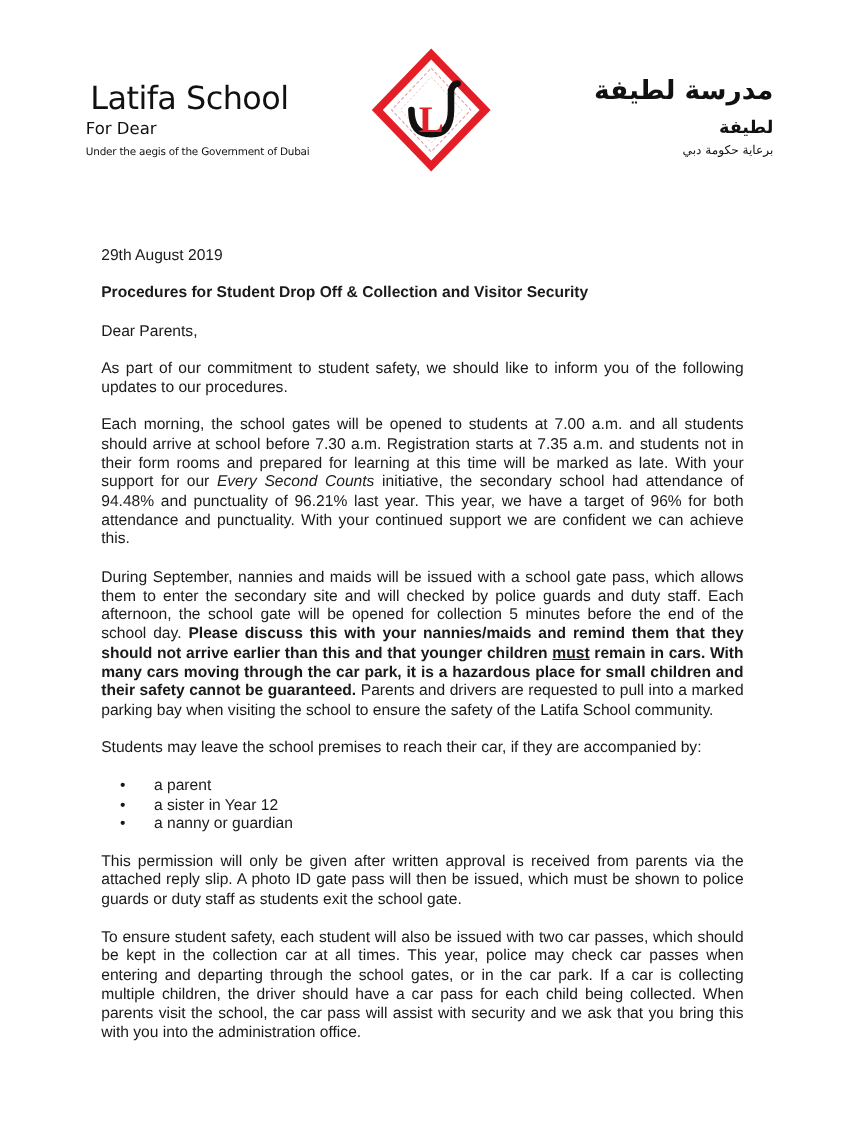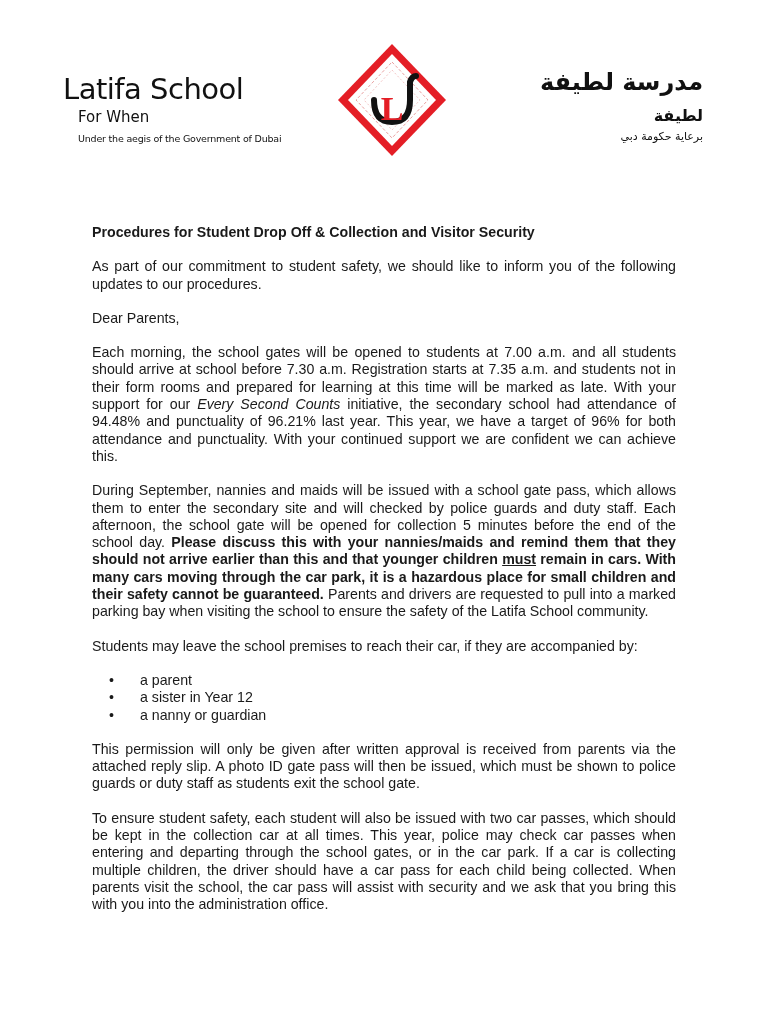--- a/index.html
+++ b/index.html
@@ -1,17 +1,17 @@
 <!DOCTYPE html>
 <html><head>
 <meta charset="utf-8">
 <style>
   html, body { margin:0; padding:0; background:#fff; }
   body { width:770px; height:1024px; position:relative; overflow:hidden; color:#1a1a1a; }
-  .en-name { position:absolute; left:63px; top:72px; font-family:"DejaVu Sans", sans-serif; font-size:29px; color:#111; letter-spacing:-0.5px; }
+  .en-name { position:absolute; left:82px; top:72px; font-family:"DejaVu Sans", sans-serif; font-size:29px; color:#111; letter-spacing:-0.5px; }
   .en-sub { position:absolute; left:78px; top:108px; font-family:"DejaVu Sans", sans-serif; font-size:15px; color:#111; }
   .en-aegis { position:absolute; left:78px; top:133px; font-family:"DejaVu Sans", sans-serif; font-size:9.5px; color:#111; letter-spacing:-0.2px; }
   .logo { position:absolute; left:336px; top:42px; width:112px; height:116px; }
   .ar-name { position:absolute; right:67px; top:68px; font-family:"DejaVu Sans", sans-serif; font-size:24px; font-weight:bold; direction:rtl; color:#111;margin-left:23px; }
   .ar-sub { position:absolute; right:67px; top:106px; font-family:"DejaVu Sans", sans-serif; font-size:16px; font-weight:bold; direction:rtl; color:#111; }
   .ar-aegis { position:absolute; right:67px; top:130px; font-family:"DejaVu Sans", sans-serif; font-size:11px; direction:rtl; color:#111;text-align:center; }
 
   .letter { position:absolute; left:92px; top:224px; width:584px; font-family:"Liberation Sans", sans-serif; font-size:14.2px; line-height:17.3px; color:#1a1a1a; }
   .letter p { margin:0 0 17px 0; text-align:justify; }
   .date { margin-bottom:17px; }
@@ -20,41 +20,42 @@
   .u { text-decoration:underline; }
   ul.bullets { list-style:none; margin:0 0 17px 0; padding:0; }
   ul.bullets li { position:relative; padding-left:48px; }
   ul.bullets li .dot { position:absolute; left:17px; top:0; }
 </style>
 </head>
 <body>
 
 <div>
   <div class="en-name">Latifa School</div>
-  <div class="en-sub">For When</div>
+  <div class="en-sub">For Dear</div>
   <div class="en-aegis">Under the aegis of the Government of Dubai</div>
 
   <svg class="logo" viewBox="0 0 112 116">
     <polygon points="56,2 110,58 56,114 2,58" fill="#e41e26"></polygon>
     <polygon points="56,12 100,58 56,104 12,58" fill="#fff"></polygon>
     <polygon points="56,20 92,58 56,96 20,58" fill="none" stroke="#e9a0a0" stroke-width="1" stroke-dasharray="3 2"></polygon>
     <polygon points="56,28 84,58 56,88 28,58" fill="none" stroke="#f0b8b8" stroke-width="0.8" stroke-dasharray="2 2"></polygon>
     <path d="M38,58 Q38,80 56,80 Q74,80 74,58 L74,40 Q76,34 80,34" fill="none" stroke="#111" stroke-width="6" stroke-linecap="round"></path>
     <text x="56" y="78" text-anchor="middle" font-family="Liberation Serif, serif" font-weight="bold" font-size="34" fill="#e41e26">L</text>
   </svg>
 
   <div class="ar-name">مدرسة لطيفة</div>
   <div class="ar-sub">لطيفة</div>
   <div class="ar-aegis">برعاية حكومة دبي</div>
 </div>
 
 <div class="letter">
+  <p class="date">29th August 2019</p>
   <p class="subject">Procedures for Student Drop Off &amp; Collection and Visitor Security</p>
+  <p>Dear Parents,</p>
   <p>As part of our commitment to student safety, we should like to inform you of the following updates to our procedures.</p>
-  <p>Dear Parents,</p>
   <p><span>Each morning, the school gates will be opened to students at 7.00 a.m. and all students should arrive at school before 7.30 a.m.  Registration starts at 7.35 a.m. and students not in their form rooms and prepared for learning at this time will be marked as late. With your support for our </span><i>Every Second Counts</i><span> initiative, the secondary school had attendance of 94.48% and punctuality of 96.21% last year.  This year, we have a target of 96% for both attendance and punctuality.  With your continued support we are confident we can achieve this.</span></p>
   <p><span>During September, nannies and maids will be issued with a school gate pass, which allows them to enter the secondary site and will checked by police guards and duty staff.  Each afternoon, the school gate will be opened for collection 5 minutes before the end of the school day.  </span><span class="bold">Please discuss this with your nannies/maids and remind them that they should not arrive earlier than this and that younger children </span><span class="bold u">must</span><span class="bold"> remain in cars.  With many cars moving through the car park, it is a hazardous place for small children and their safety cannot be guaranteed.</span><span> Parents and drivers are requested to pull into a marked parking bay when visiting the school to ensure the safety of the Latifa School community.</span></p>
   <p style="margin-bottom:17px">Students may leave the school premises to reach their car, if they are accompanied by:</p>
   <ul class="bullets">
     <li><span class="dot">•</span><span>a parent</span></li>
     <li><span class="dot">•</span><span>a sister in Year 12</span></li>
     <li><span class="dot">•</span><span>a nanny or guardian</span></li>
   </ul>
   <p>This permission will only be given after written approval is received from parents via the attached reply slip.  A photo ID gate pass will then be issued, which must be shown to police guards or duty staff as students exit the school gate.</p>
   <p>To ensure student safety, each student will also be issued with two car passes, which should be kept in the collection car at all times.  This year, police may check car passes when entering and departing through the school gates, or in the car park. If a car is collecting multiple children, the driver should have a car pass for each child being collected.  When parents visit the school, the car pass will assist with security and we ask that you bring this with you into the administration office.</p>

